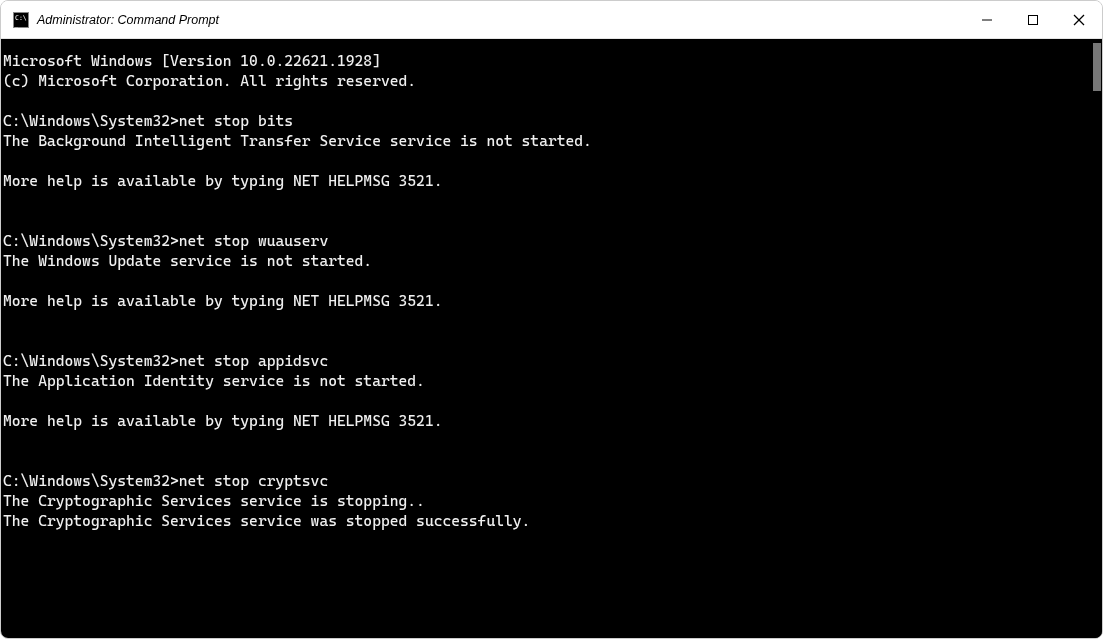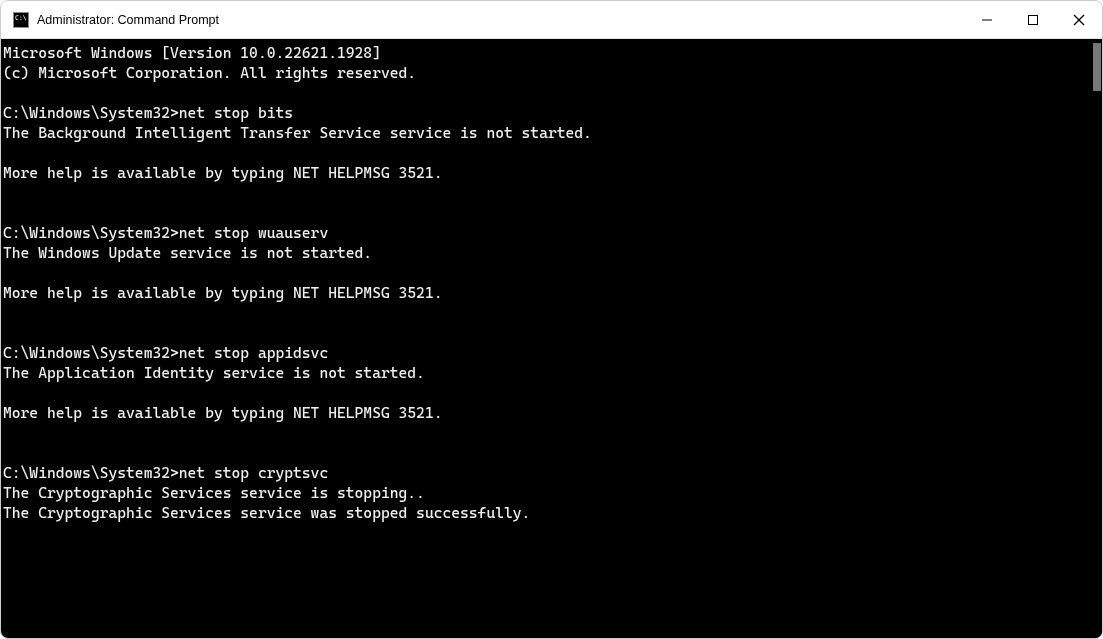--- a/index.html
+++ b/index.html
@@ -27,20 +27,21 @@
       margin: 0 8px 0 12px;
       display: flex;
       align-items: center;
       justify-content: center;
     }
     .titlebar-icon svg { width: 16px; height: 16px; }
     .titlebar-title {
       font-size: 12.5px;
       color: #000;
       flex: 0 0 auto;
+      font-style: italic;
     }
     .titlebar-spacer { flex: 1; }
     .win-btn {
       width: 46px;
       height: 38px;
       display: flex;
       align-items: center;
       justify-content: center;
       color: #000;
     }
@@ -48,21 +49,21 @@
     .win-btn.close svg { width: 12px; height: 12px; stroke-width: 1.2; }
     .terminal-wrap {
       position: relative;
       width: 100%;
       height: calc(100% - 38px);
       background: #000;
       display: flex;
     }
     .terminal {
       flex: 1;
-      padding: 4px 0 0 2px;
+      padding: 12px 0 0 2px;
       font-family: Consolas, "Cascadia Mono", monospace;
       font-size: 15px;
       line-height: 20px;
       color: #f0f0f0;
       white-space: pre;
       overflow: hidden;
     }
     .scrollbar-track {
       width: 14px;
       background: #000;

